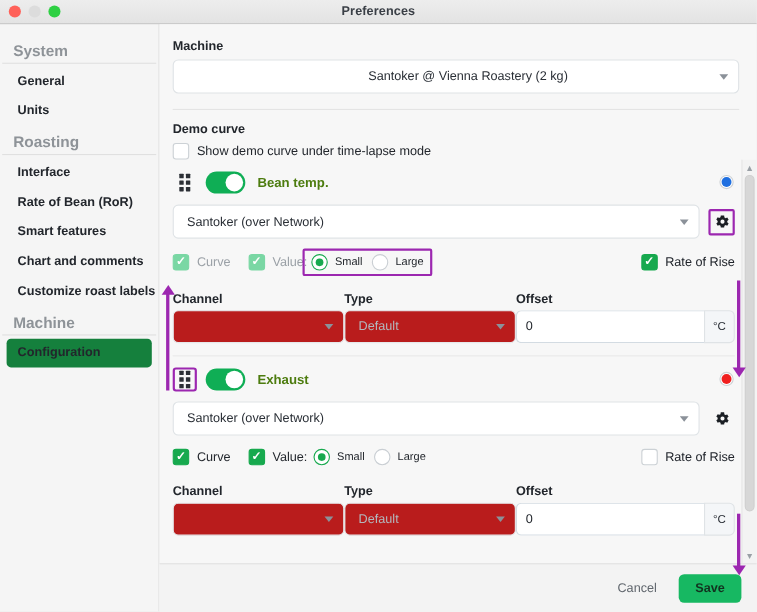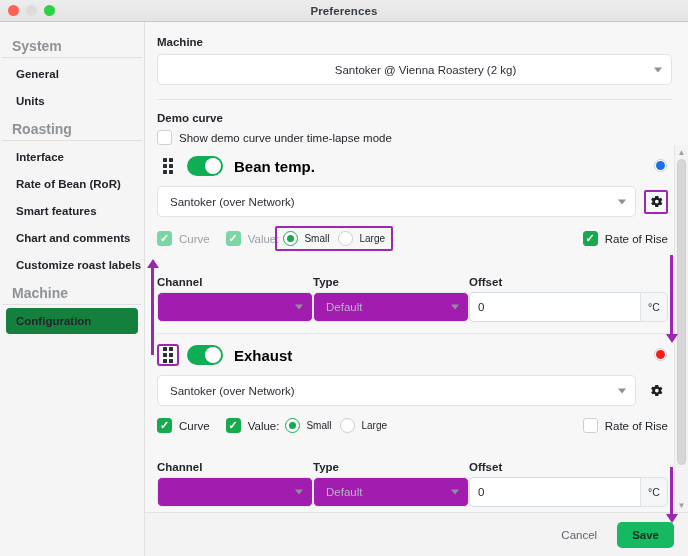--- a/index.html
+++ b/index.html
@@ -65,21 +65,21 @@
     height:31px; background:#fff; border:1px solid #dfe3e6; border-radius:5px;
     display:flex; align-items:center; position:relative;
     font-size:11.5px; color:#2a2f36; padding:0 26px 0 12px;
   }
   .combo .caret {
     position:absolute; right:9px; top:50%; transform:translateY(-50%);
     width:0;height:0;border-left:4.5px solid transparent;border-right:4.5px solid transparent;
     border-top:5px solid #8b9199;
   }
   .combo.center { justify-content:center; padding-left:48px; }
-  .combo.flat { background:#a21caf; border-color:#e6e8ea; color:#b3b8bd; }
+  .combo.flat { background:#b91c1c; border-color:#e6e8ea; color:#b3b8bd; }
 
   .hr { height:1px; background:#e4e4e4; margin:14px 0 12px 0; }
 
   .checkrow { display:flex; align-items:center; gap:7px; font-size:11.5px; color:#22262c; }
   .cbox {
     width:15px;height:15px;border-radius:3px;border:1px solid #ccd1d5;background:#fff;
     display:flex;align-items:center;justify-content:center;flex:0 0 15px;
   }
   .cbox.on { background:#17a94e; border-color:#17a94e; }
   .cbox.on.dim { background:#7ad7a4; border-color:#7ad7a4; }
@@ -98,42 +98,42 @@
   }
   .grip i { width:4px;height:4px;background:#2b2f35;display:block;border-radius:.5px; }
   .grip-box { padding:3px 4px; }
   .grip-box.hl { border:2px solid #9c27b0; border-radius:3px; padding:1px 2px; }
 
   .toggle {
     width:36px;height:20px;border-radius:10px;background:#0fae55;position:relative;
     margin-left:8px; flex:0 0 36px;
   }
   .toggle .knob { position:absolute; right:2px; top:2px; width:16px;height:16px;border-radius:50%;background:#fff; }
-  .dev-title { font-size:15px; font-weight:bold; margin-left:11px; color:#000000; }
+  .dev-title { font-size:12px; font-weight:bold; margin-left:11px; color:#4d7c0f; }
 
   .dot { width:13px;height:13px;border-radius:50%;border:1.5px solid #cdd1d5;position:absolute;right:1px;top:6px;background:#fff; }
   .dot i { position:absolute; inset:1px; border-radius:50%; display:block; }
 
   .dev-row2 { display:flex; align-items:center; gap:8px; margin-top:7px; }
   .dev-row2 .combo { flex:1; }
   .gear { width:20px;height:20px;flex:0 0 20px;display:flex;align-items:center;justify-content:center; }
   .gear-box { padding:2px; }
   .gear-box.hl { border:2px solid #9c27b0; border-radius:2px; padding:0; }
 
   .opts { display:flex; align-items:center; margin-top:9px; position:relative; }
   .opt-gap { width:16px; }
   .radios { display:flex; align-items:center; gap:9px; padding:3px 6px; }
   .radios.hl { border:2px solid #9c27b0; border-radius:2px; margin-left:-4px; }
   .radio { display:flex; align-items:center; gap:6px; font-size:10px; color:#22262c; }
   .rc { width:15px;height:15px;border-radius:50%;border:1.5px solid #c9ced3;background:#fff;display:flex;align-items:center;justify-content:center;flex:0 0 15px; }
   .rc.on { border-color:#17a94e; }
   .rc.on b { width:7px;height:7px;border-radius:50%;background:#17a94e;display:block; }
   .ror { margin-left:auto; display:flex; align-items:center; gap:7px; font-size:11.5px; }
 
-  .fields { display:flex; margin-top:25px; }
+  .fields { display:flex; margin-top:15px; }
   .field { flex:1; }
   .field.offset { flex:0 0 152px; }
   .field-label { font-size:11.5px; font-weight:bold; margin-bottom:4px; color:#22262c; }
   .field .combo { height:30px; }
   .unitwrap { display:flex; height:30px; }
   .unitwrap input {
     flex:1; border:1px solid #d3dbe2; border-right:none; border-radius:5px 0 0 5px;
     font-family:"Liberation Sans", sans-serif; font-size:11.5px; padding:0 8px; color:#22262c;
     background:#fff; outline:none; min-width:0;
   }

